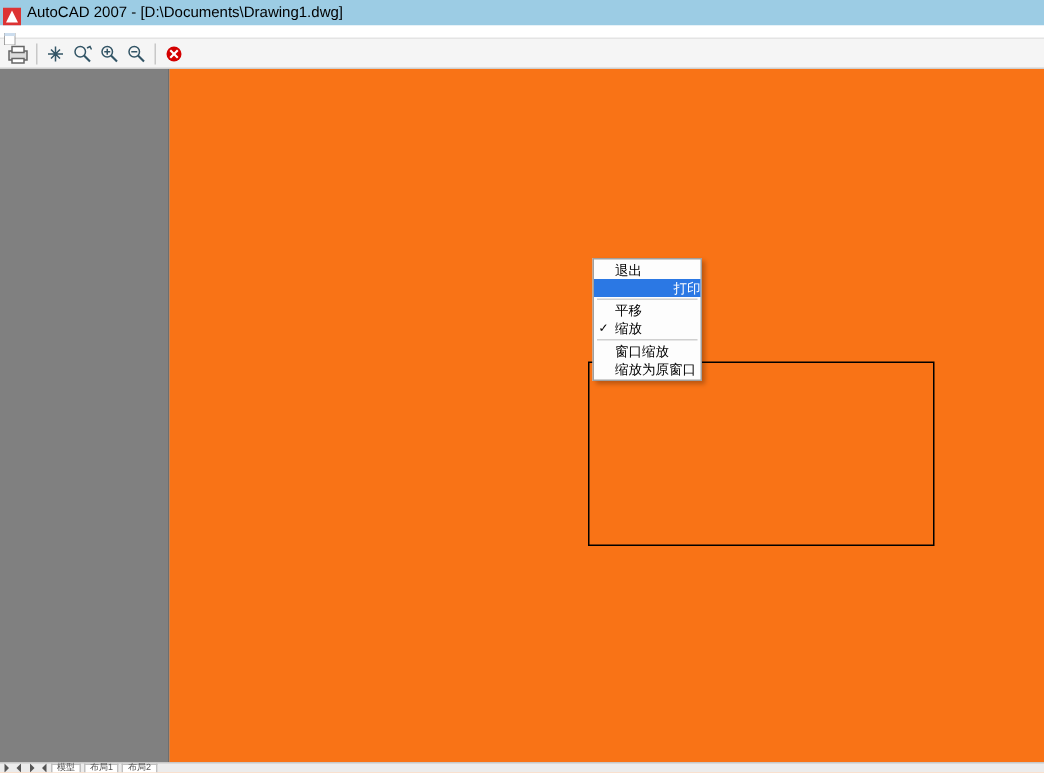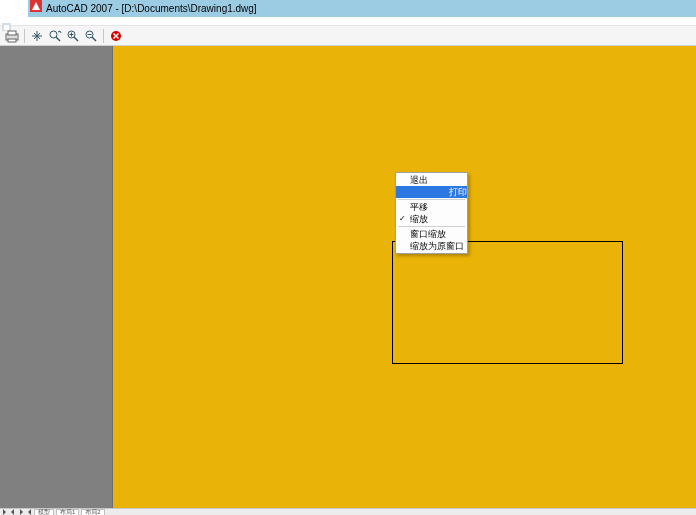--- a/index.html
+++ b/index.html
@@ -3,25 +3,24 @@
 <meta charset="utf-8">
 <style>
 * { margin: 0; padding: 0; box-sizing: border-box; font-family: "Microsoft YaHei", "SimSun", Tahoma, sans-serif; }
 html, body { width: 696px; height: 515px; overflow: hidden; background: #fff; }
 
 
 .titlebar {
   height: 17px;
   background: #9ccce4;
   display: flex;
-  align-items: flex-start;
+  align-items: flex-end;
   font-size: 10px;
   color: #000;
   padding-left: 2px;
-  margin-left: 28px;
 }
 .titlebar .appicon {
   width: 12px; height: 12px; margin-right: 4px;
   display: inline-block;
 }
 .titlebar .title { line-height: 17px; }
 
 
 .menustrip {
   height: 9px;
@@ -61,21 +60,21 @@
   display: flex;
 }
 .gutter {
   width: 113px;
   background: #808080;
   border-right: 1px solid #6e6e6e;
 }
 .canvas {
   flex: 1;
   position: relative;
-  background: #eab308;
+  background: #f97316;
 }
 
 
 .drawn-rect {
   position: absolute;
   left: 279px;  
   top: 195px;   
   width: 231px;
   height: 123px;
   border: 1px solid #000;

